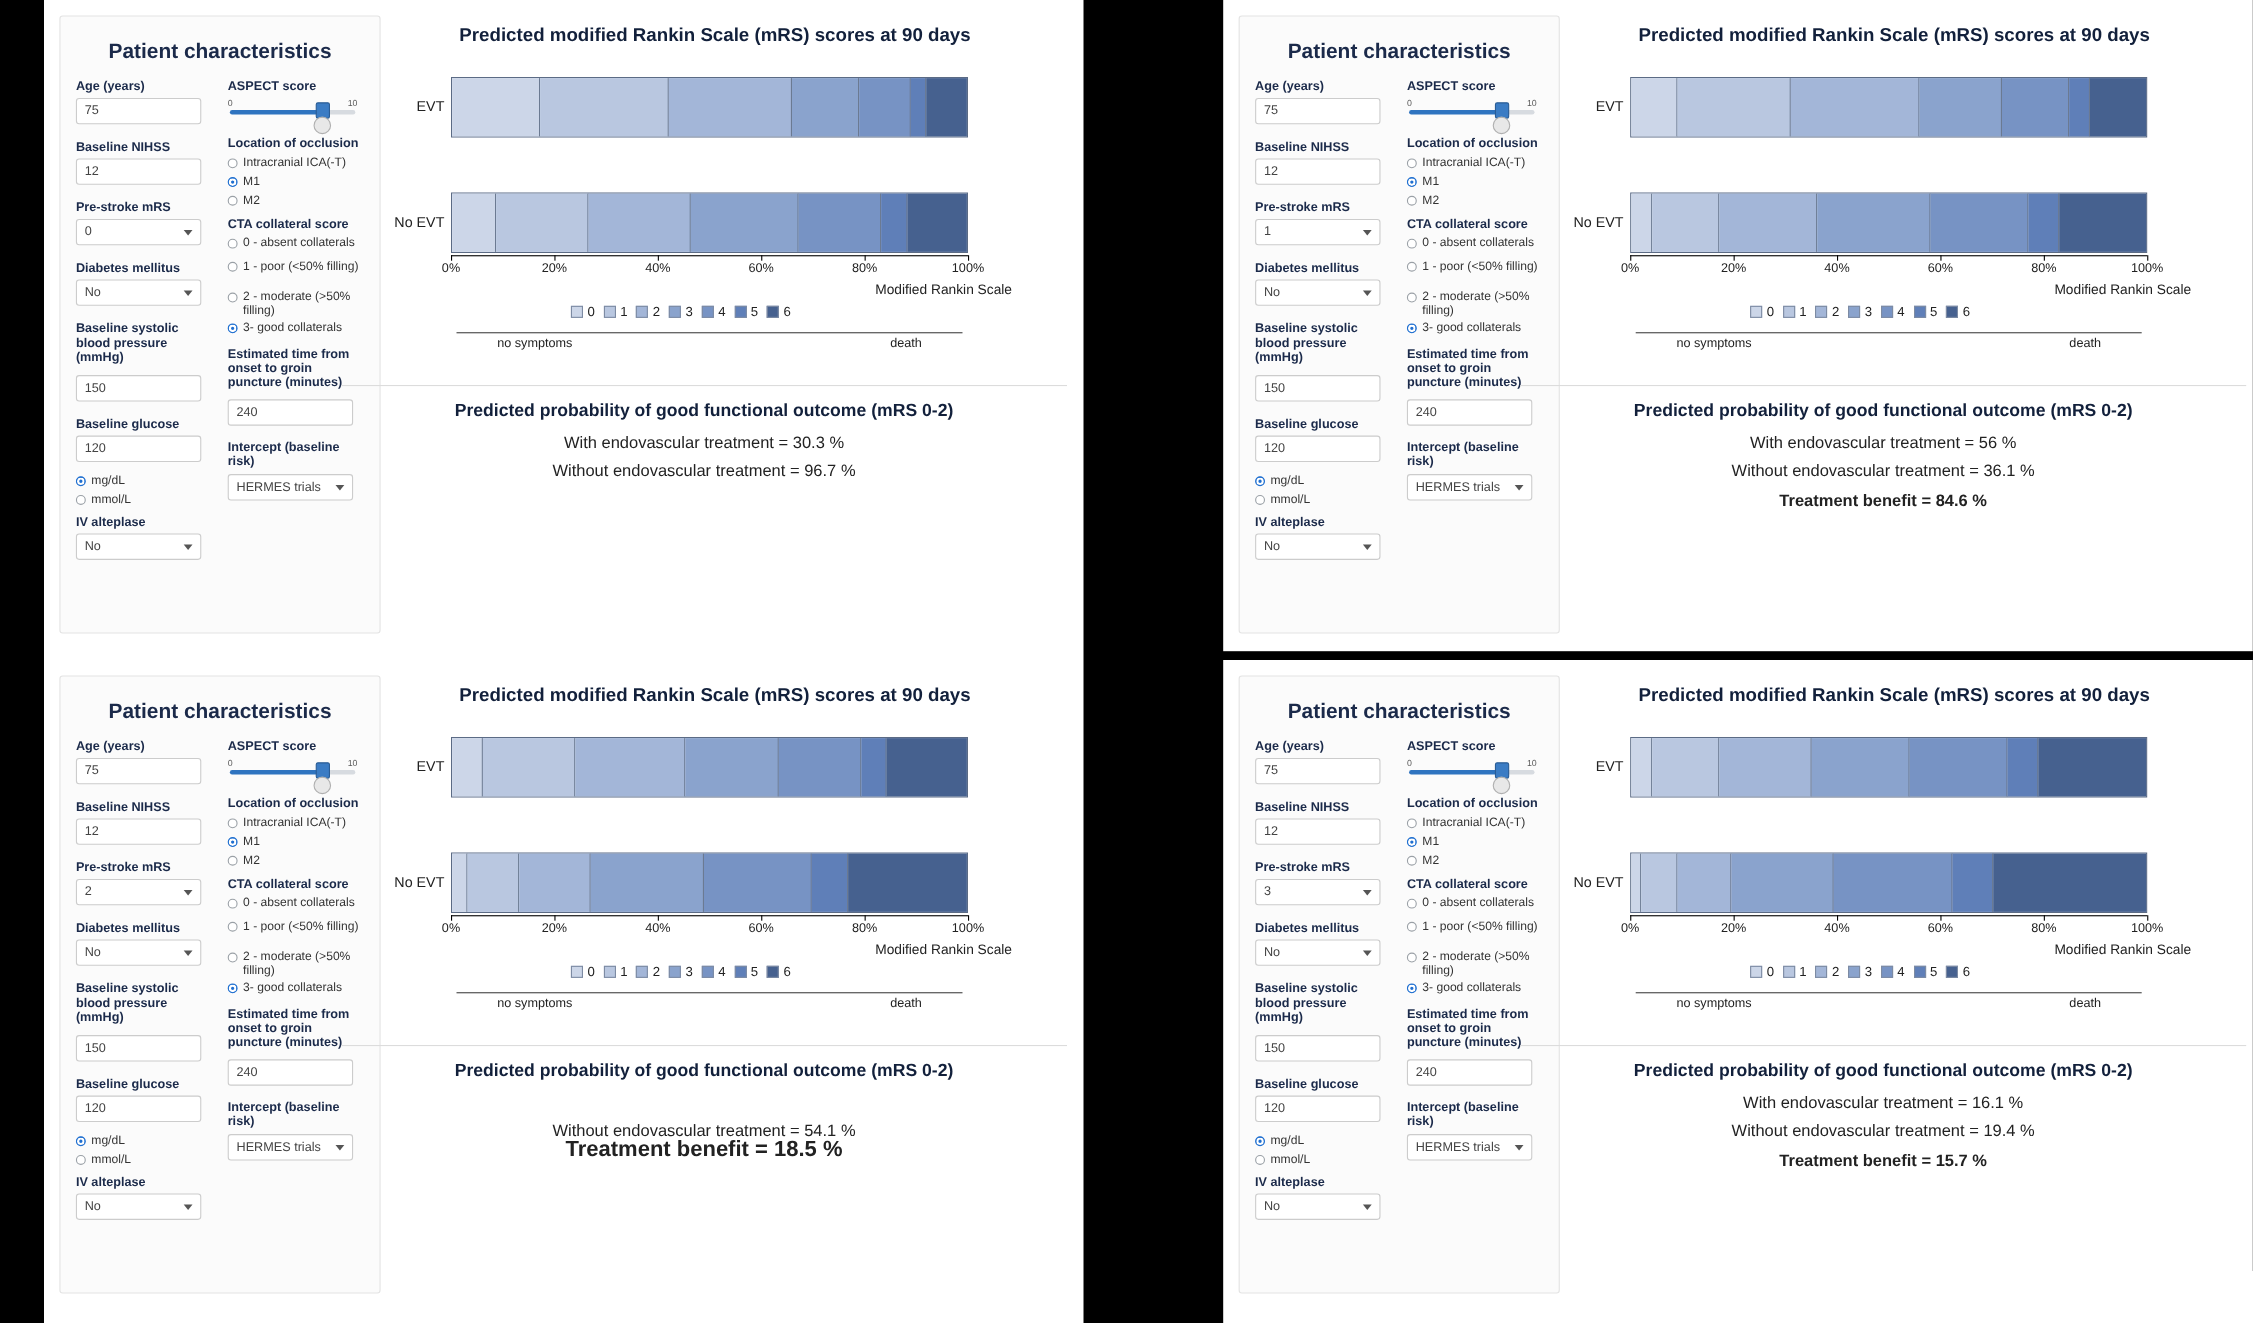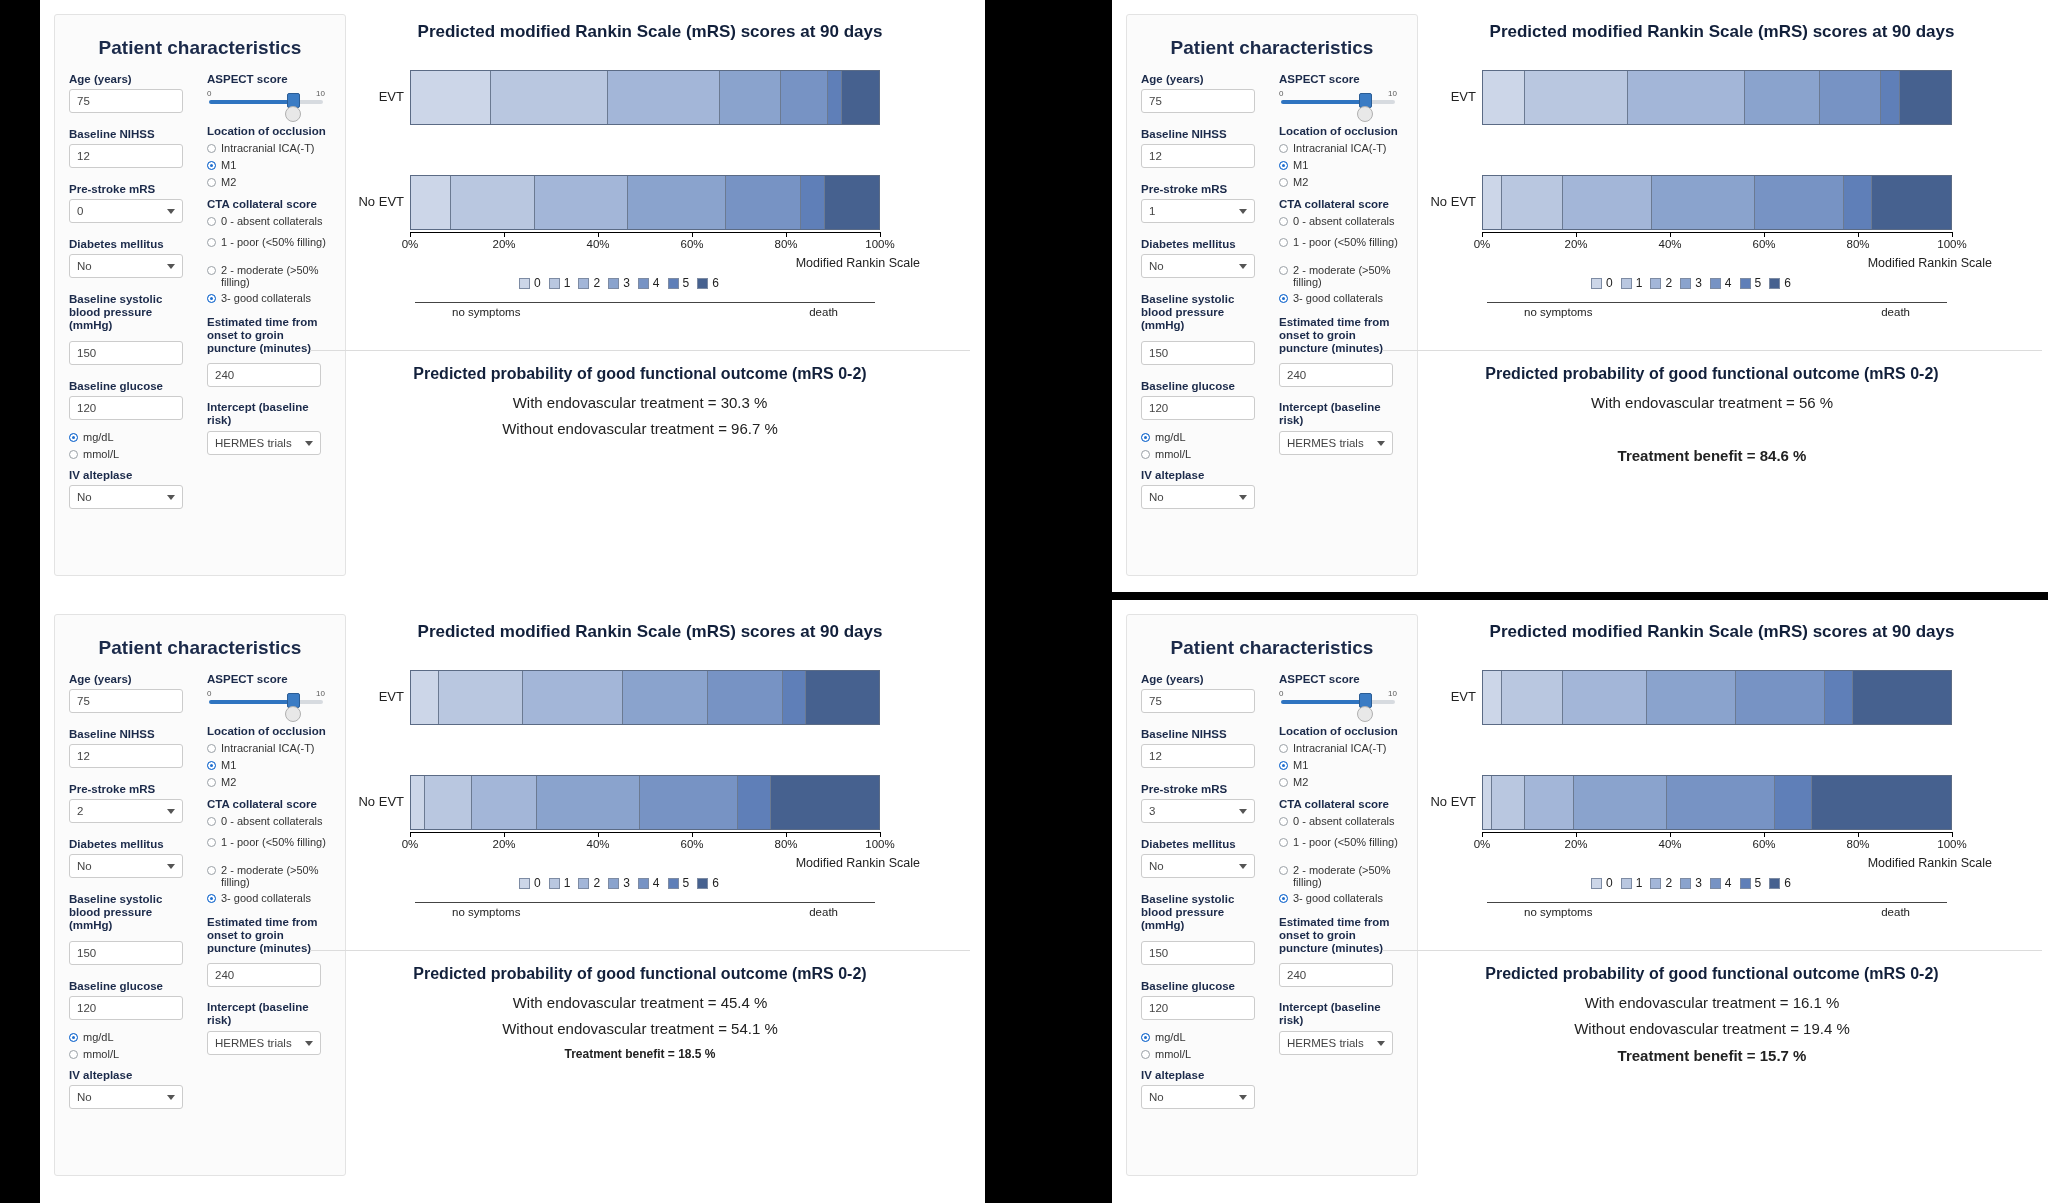--- a/index.html
+++ b/index.html
@@ -340,20 +340,21 @@
           <span class="tx" style="font-size:12px;">6</span>
         </div>
         <div class="arrowline" style="left:375px;top:302px;width:460px;"></div>
         <div class="arrowbar" style="left:372px;top:306px;width:466px;font-size:11.5px;">
           <span style="margin-left:40px;">no symptoms</span>
           <span style="margin-right:40px;">death</span>
         </div>
         <div class="hr" style="left:270px;top:350px;width:660px;"></div>
         <div class="res-title" style="left:280px;top:365px;width:640px;font-size:16px;">Predicted probability of good functional outcome (mRS 0-2)</div>
         <div class="res-line" style="left:280px;top:394px;width:640px;font-size:15px;">With endovascular treatment = 56 %</div>
+        <div class="res-line" style="left:280px;top:420px;width:640px;font-size:15px;">Without endovascular treatment = 36.1 %</div>
         <div class="res-line b" style="left:280px;top:447px;width:640px;font-size:15px;">Treatment benefit = 84.6 %</div>
       </div>
     </div>
     <div class="panel" style="left:40px;top:600px;width:945px;height:603px;">
       <div class="panel-inner">
         <div class="pc-card" style="left:14px;top:14px;width:290px;height:560px;">
           <div class="pc-title" style="position:absolute;left:0;top:22px;width:100%;font-size:19px;">Patient characteristics</div>
           <div class="col" style="position:absolute;left:14px;top:58px;width:125px;">
             <div class="lbl" style="position:absolute;left:0;top:0px;width:124px;font-size:11.5px;line-height:13px;">Age (years)</div>
             <div class="txtbox" style="position:absolute;left:0;top:16px;width:114px;height:24px;padding:0 7px;font-size:11.5px;">75</div>
@@ -487,23 +488,22 @@
           <span class="sw" style="width:9px;height:9px;background:#46618f;border:1px solid #7d8ba3;margin:0 4px 0 8px;"></span>
           <span class="tx" style="font-size:12px;">6</span>
         </div>
         <div class="arrowline" style="left:375px;top:302px;width:460px;"></div>
         <div class="arrowbar" style="left:372px;top:306px;width:466px;font-size:11.5px;">
           <span style="margin-left:40px;">no symptoms</span>
           <span style="margin-right:40px;">death</span>
         </div>
         <div class="hr" style="left:270px;top:350px;width:660px;"></div>
         <div class="res-title" style="left:280px;top:365px;width:640px;font-size:16px;">Predicted probability of good functional outcome (mRS 0-2)</div>
-        <div class="res-line" style="left:280px;top:394px;width:640px;font-size:15px;">With endovascular treatment = 45.4 %</div>
         <div class="res-line" style="left:280px;top:420px;width:640px;font-size:15px;">Without endovascular treatment = 54.1 %</div>
-        <div class="res-line b" style="left:280px;top:447px;width:640px;font-size:12px;">Treatment benefit = 18.5 %</div>
+        <div class="res-line b" style="left:280px;top:434px;width:640px;font-size:20px;">Treatment benefit = 18.5 %</div>
       </div>
     </div>
     <div class="panel" style="left:1112px;top:600px;width:945px;height:603px;">
       <div class="panel-inner">
         <div class="pc-card" style="left:14px;top:14px;width:290px;height:560px;">
           <div class="pc-title" style="position:absolute;left:0;top:22px;width:100%;font-size:19px;">Patient characteristics</div>
           <div class="col" style="position:absolute;left:14px;top:58px;width:125px;">
             <div class="lbl" style="position:absolute;left:0;top:0px;width:124px;font-size:11.5px;line-height:13px;">Age (years)</div>
             <div class="txtbox" style="position:absolute;left:0;top:16px;width:114px;height:24px;padding:0 7px;font-size:11.5px;">75</div>
             <div class="lbl" style="position:absolute;left:0;top:55px;width:124px;font-size:11.5px;line-height:13px;">Baseline NIHSS</div>

